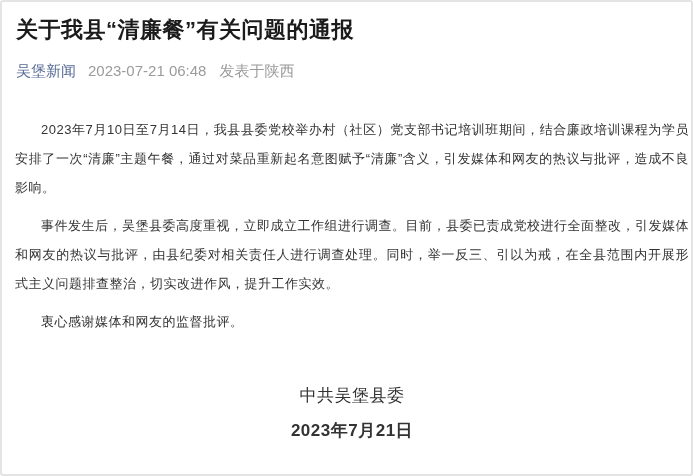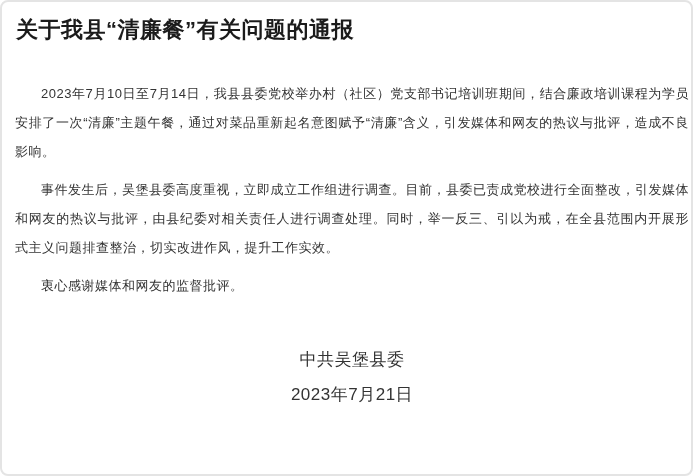--- a/index.html
+++ b/index.html
@@ -8,21 +8,21 @@
     background: #ffffff;
     font-family: "Liberation Sans", "DejaVu Sans", sans-serif;
   }
   .page {
     position: relative;
     box-sizing: border-box;
     width: 693px;
     height: 476px;
     background: #ffffff;
     border: 2px solid #e4e4e4;
-    border-radius: 8px;
+    border-radius: 3px;
     padding: 11px 2px 0 13px;
     overflow: hidden;
   }
   .title {
     margin: 2px 0 0 1px;
     font-size: 22px;
     line-height: 30px;
     font-weight: 700;
     color: #1b1b1b;
     letter-spacing: 0.5px;
@@ -65,29 +65,35 @@
     margin: 0;
     font-size: 17px;
     line-height: 29px;
     letter-spacing: 0.5px;
     color: #333333;
     text-align: center;
     text-indent: 0;
   }
   .signature-block .sig-date {
     margin-top: 6px;
+    font-weight: bold;
   }
 </style>
 </head>
 <body>
 
 <div class="page">
 
   <h1 class="title">关于我县“清廉餐”有关问题的通报</h1>
 
+  <div class="meta">
+    <a class="source">吴堡新闻</a>
+    <span class="timestamp">2023-07-21 06:48</span>
+    <span class="location">发表于陕西</span>
+  </div>
 
   <div class="content">
     <p>2023年7月10日至7月14日，我县县委党校举办村（社区）党支部书记培训班期间，结合廉政培训课程为学员安排了一次“清廉”主题午餐，通过对菜品重新起名意图赋予“清廉”含义，引发媒体和网友的热议与批评，造成不良影响。</p>
     <p>事件发生后，吴堡县委高度重视，立即成立工作组进行调查。目前，县委已责成党校进行全面整改，引发媒体和网友的热议与批评，由县纪委对相关责任人进行调查处理。同时，举一反三、引以为戒，在全县范围内开展形式主义问题排查整治，切实改进作风，提升工作实效。</p>
     <p>衷心感谢媒体和网友的监督批评。</p>
 
     <div class="signature-block">
       <p class="sig-name">中共吴堡县委</p>
       <p class="sig-date">2023年7月21日</p>
     </div>

